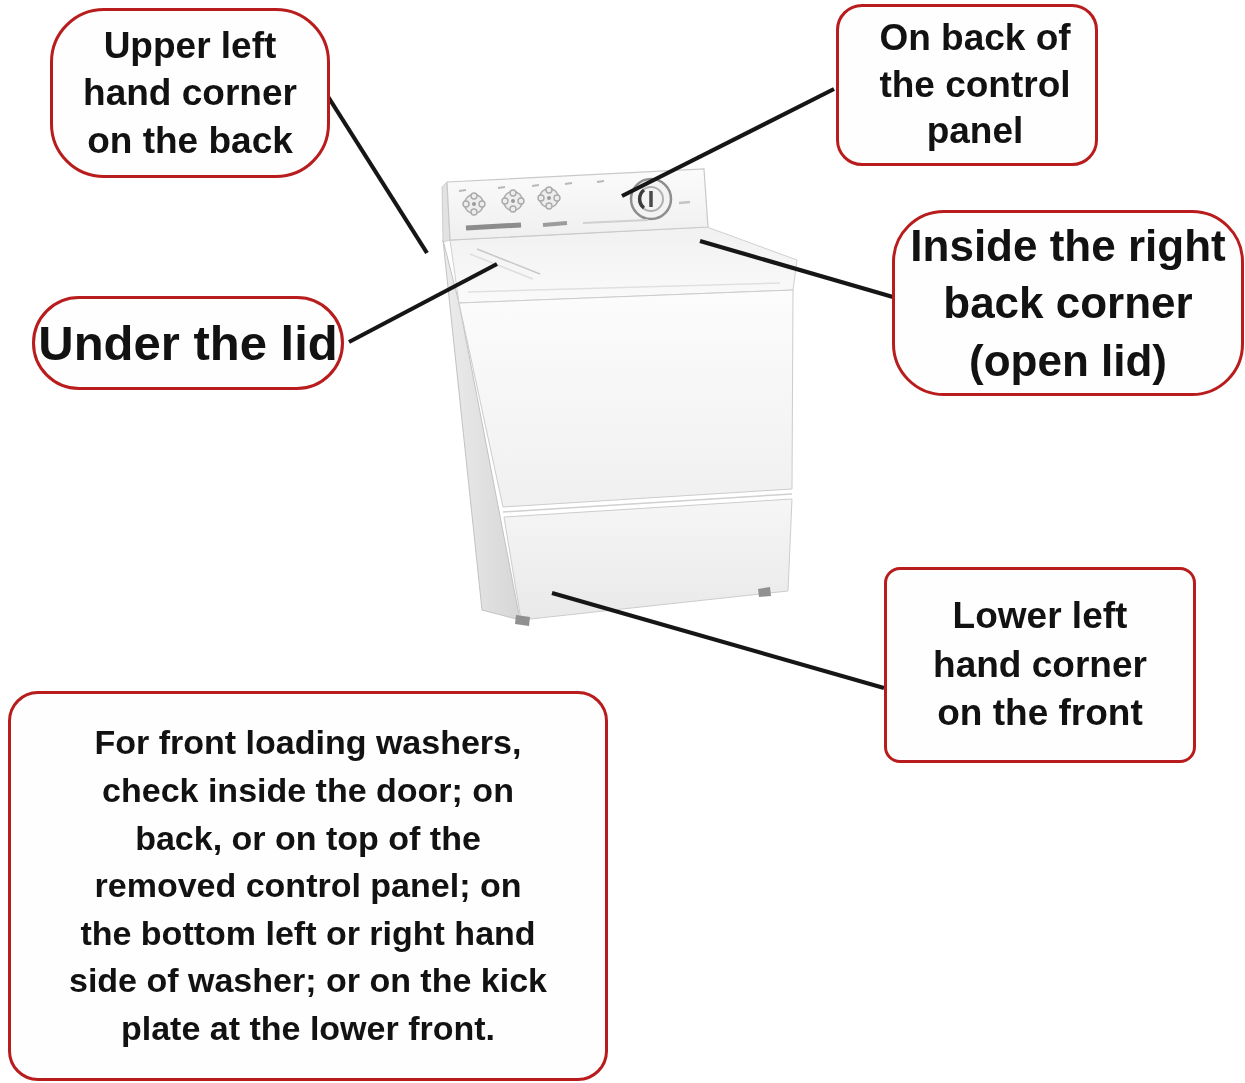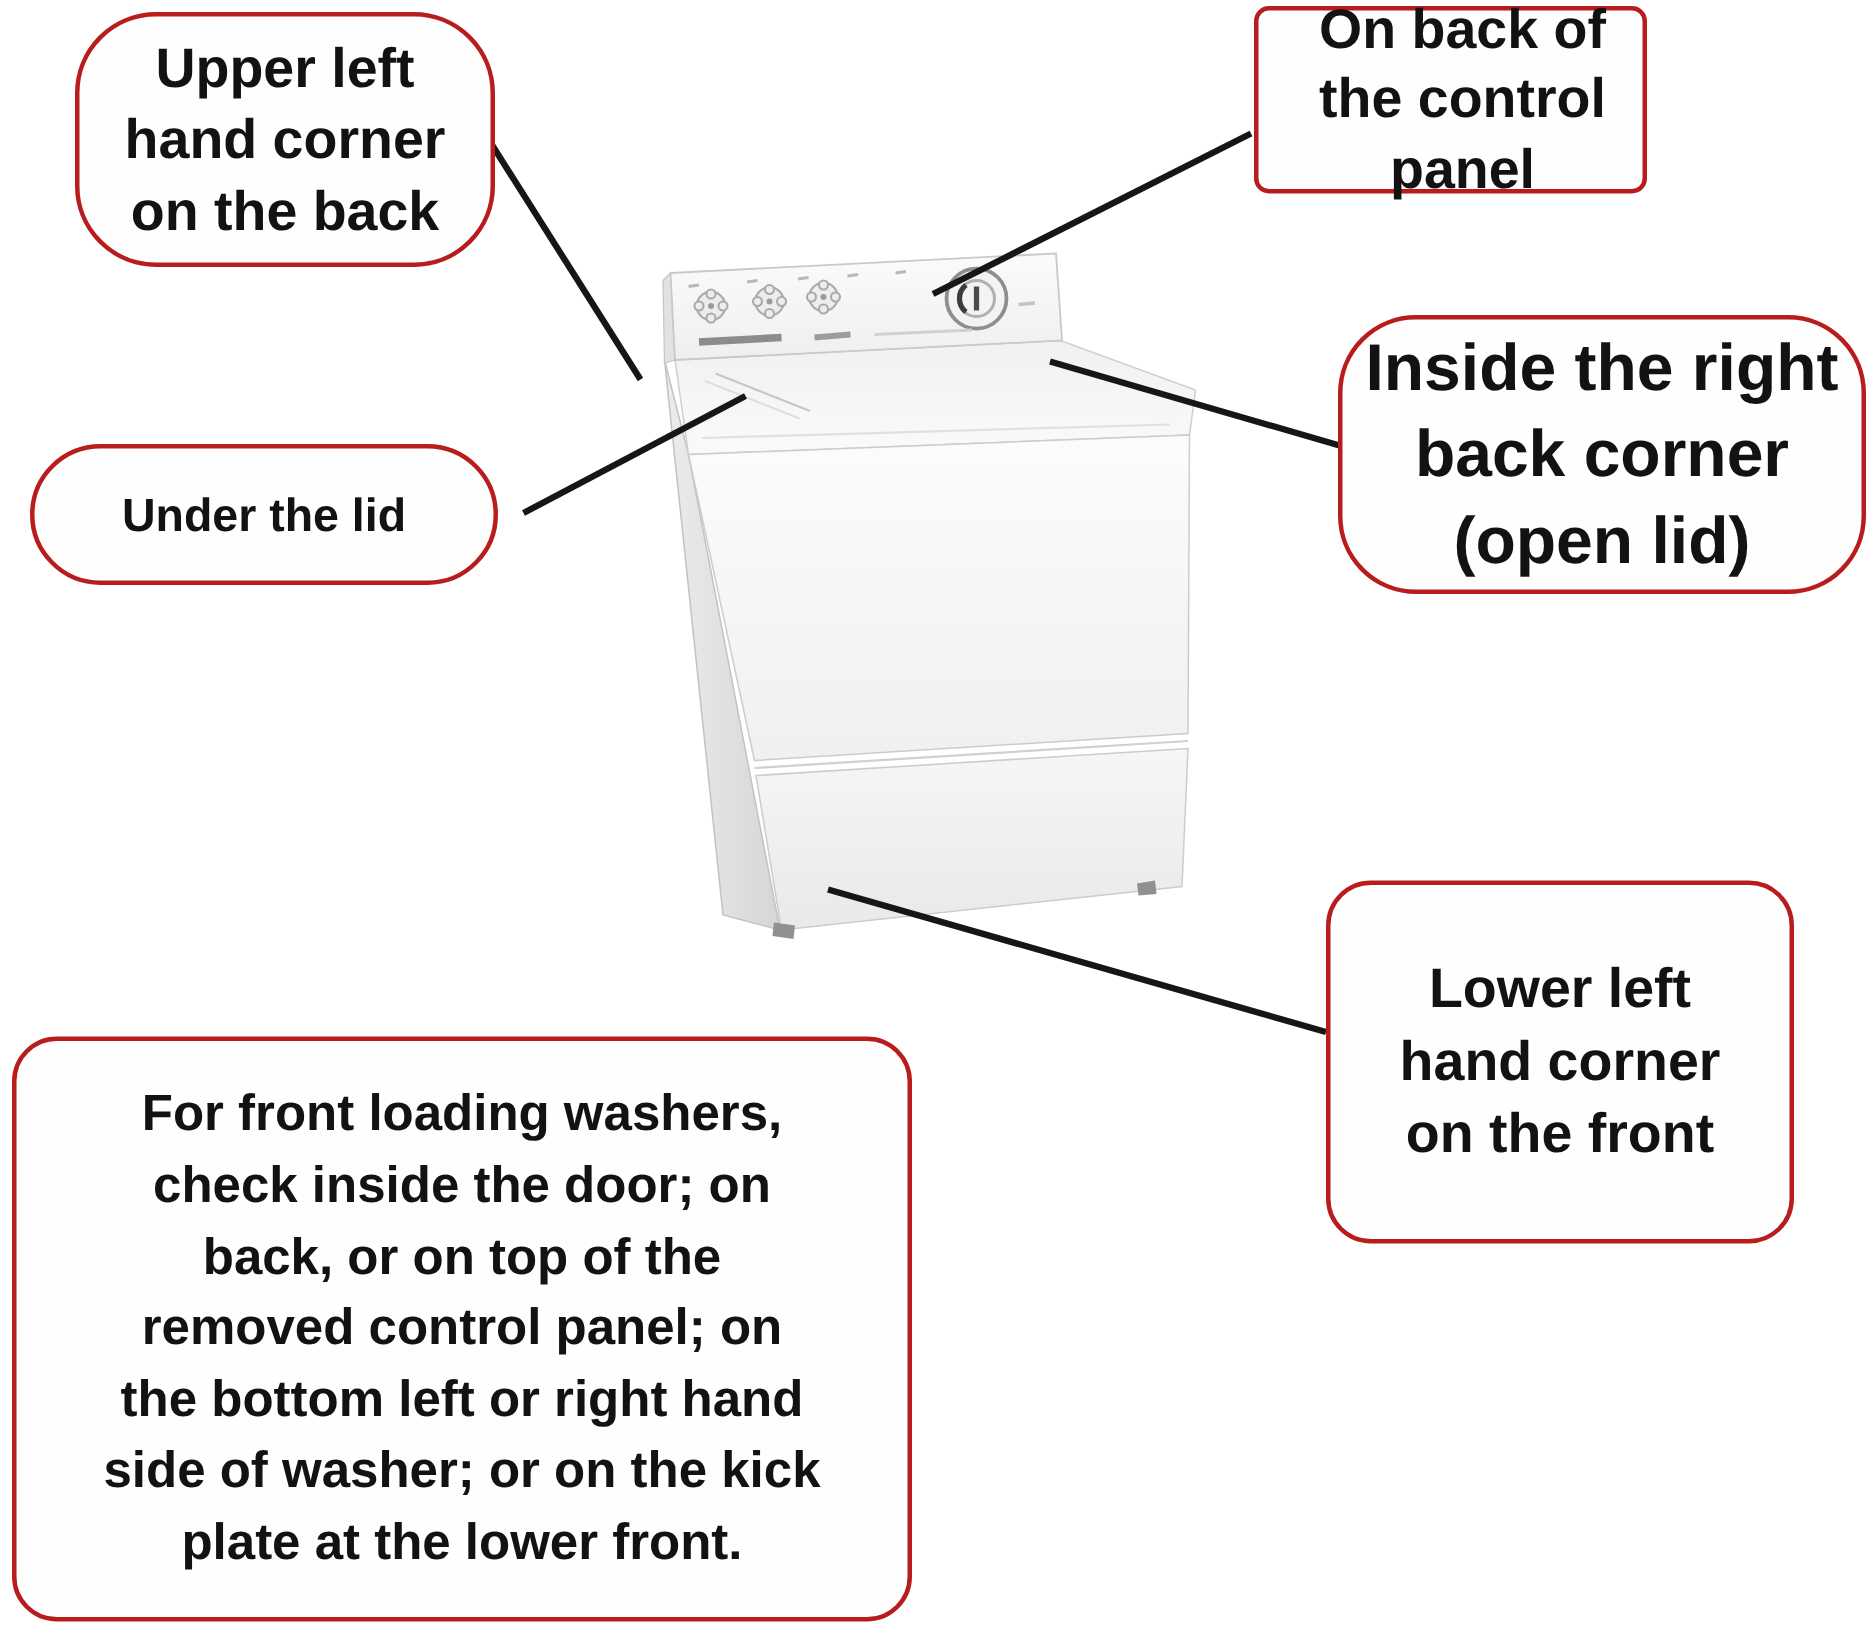--- a/index.html
+++ b/index.html
@@ -16,24 +16,24 @@
     background:#fefefe;
     border:3px solid #b91c1c;
     color:#121212;
     font-weight:bold;
     display:flex;align-items:center;justify-content:center;
     text-align:center;
     white-space:pre-line;
     z-index:2;
   }
   .b-upper-left   {left:50px; top:8px;   width:280px;height:170px;border-radius:54px;font-size:37px;line-height:1.28;}
-  .b-on-back      {left:836px;top:4px;   width:262px;height:125px;border-radius:10px;font-size:37px;line-height:1.26;padding-left:16px;}
-  .b-under-lid    {left:20px; top:296px; width:312px;height:94px; border-radius:47px;font-size:31px;line-height:1;}
+  .b-on-back      {left:836px;top:4px;   width:262px;height:162px;border-radius:26px;font-size:37px;line-height:1.26;padding-left:16px;}
+  .b-under-lid    {left:32px; top:296px; width:312px;height:94px; border-radius:47px;font-size:49px;line-height:1;}
   .b-inside-right {left:892px;top:210px; width:352px;height:186px;border-radius:52px;font-size:44px;line-height:1.3;}
-  .b-lower-left   {left:884px;top:587px; width:312px;height:242px;border-radius:30px;font-size:37px;line-height:1.32;}
+  .b-lower-left   {left:884px;top:567px; width:312px;height:196px;border-radius:16px;font-size:37px;line-height:1.32;}
   .b-front-loading{left:8px;  top:691px; width:600px;height:390px;border-radius:30px;font-size:34px;line-height:1.4;padding:10px 14px;}
 </style>
 </head>
 <body>
 
 <div class="canvas">
 
   <svg class="art" viewBox="0 0 1245 1083" xmlns="http://www.w3.org/2000/svg">
     <defs>
       <linearGradient id="gSide" x1="0" y1="0" x2="1" y2="0">

